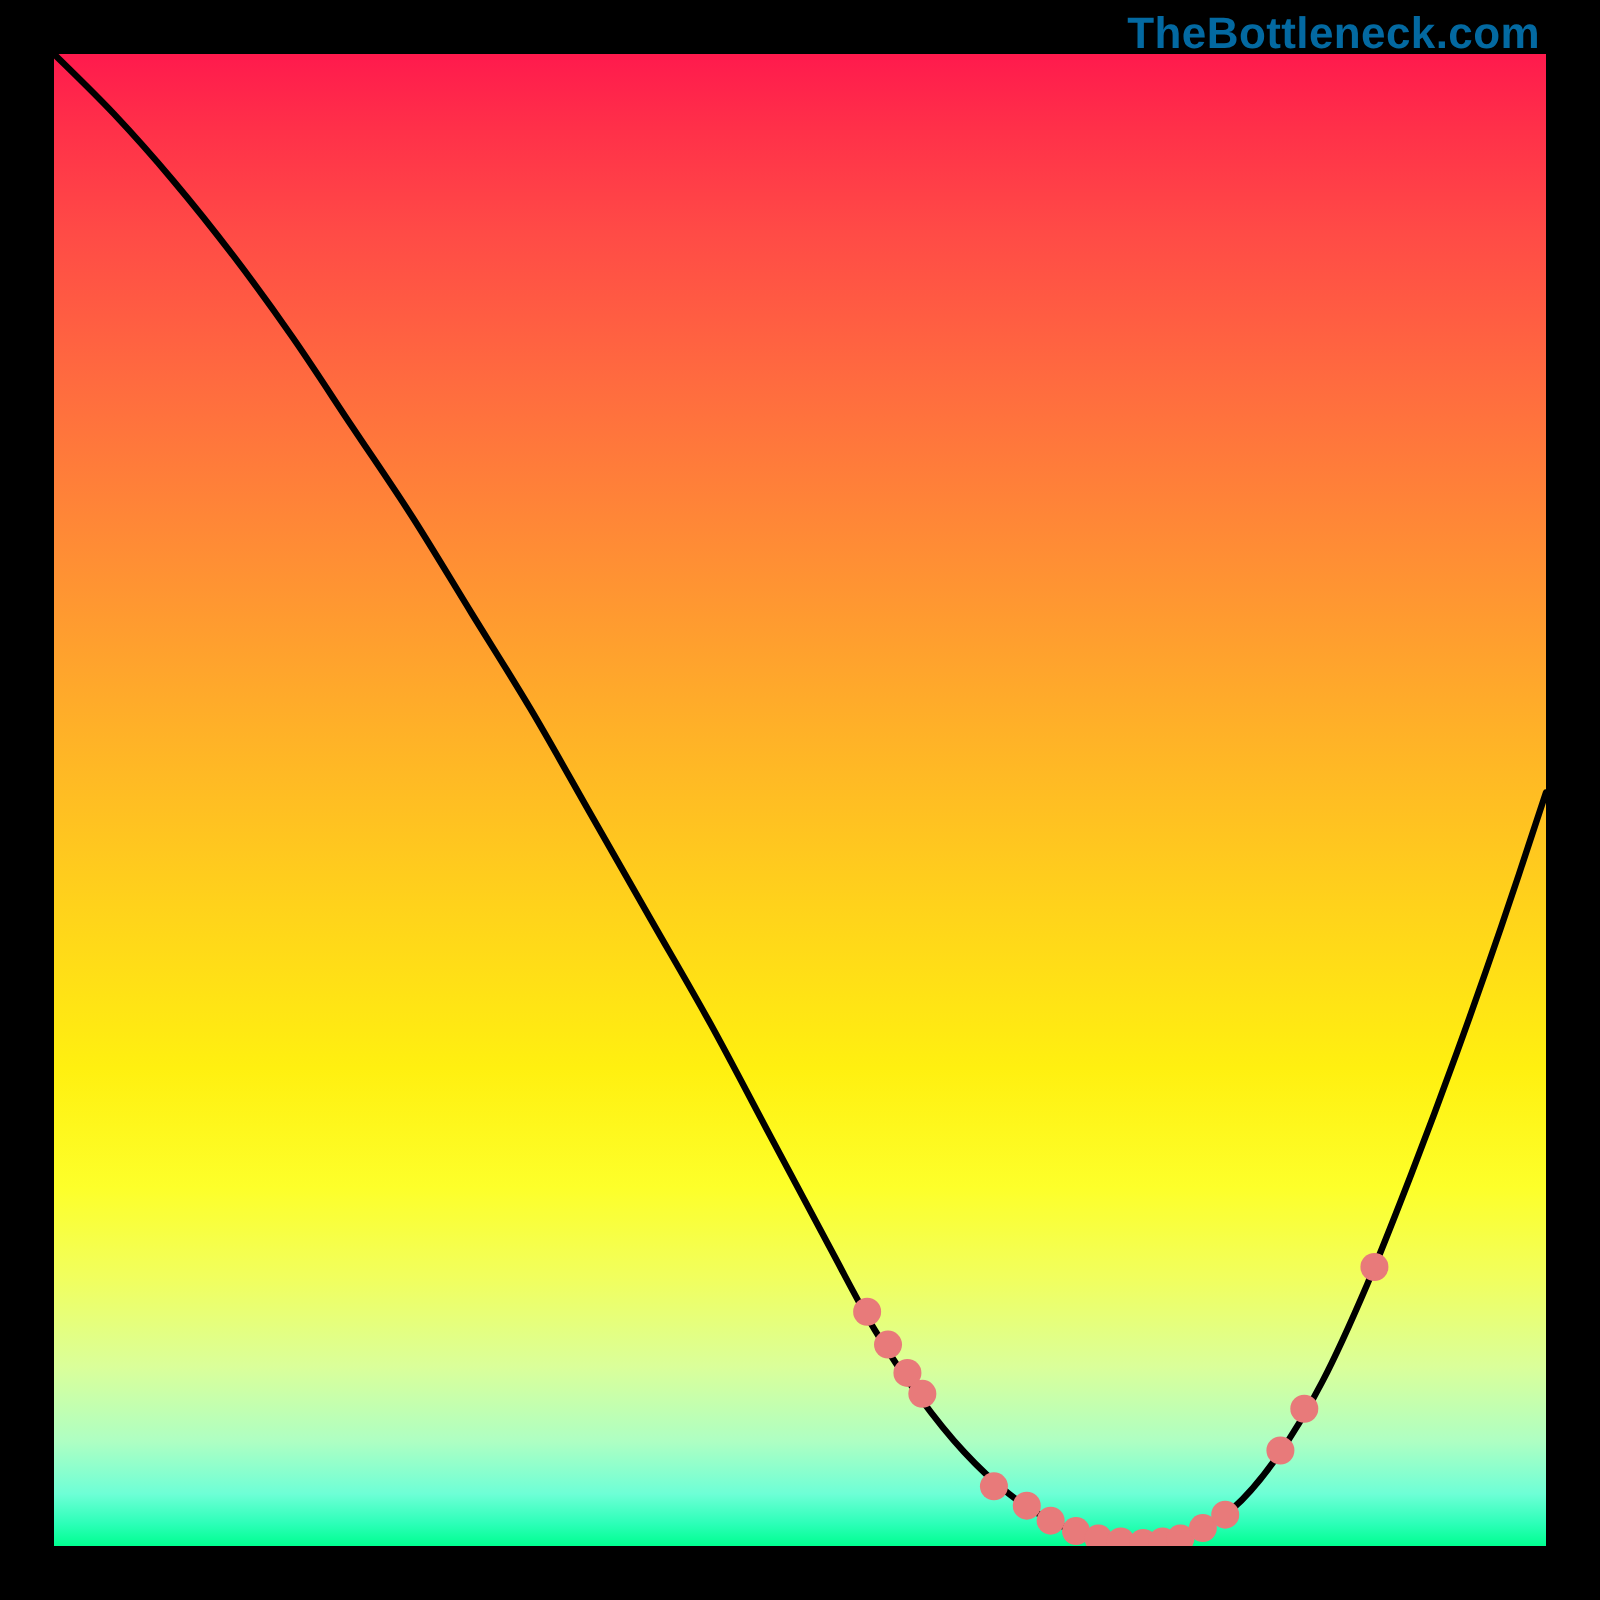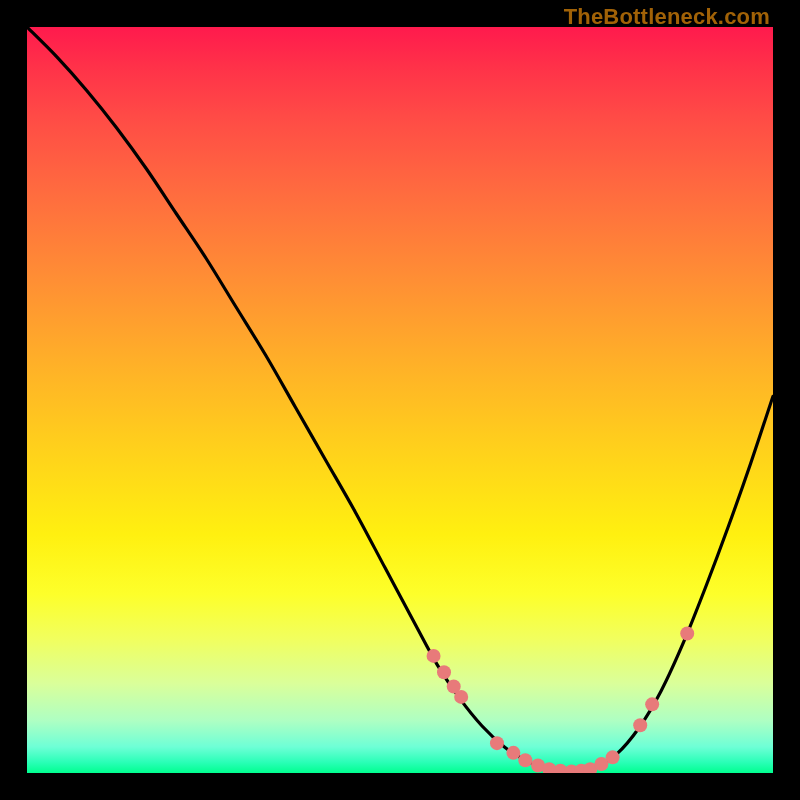--- a/index.html
+++ b/index.html
@@ -49,21 +49,21 @@
       #aeffc3 93%,
       #6effd6 96.5%,
       #2cffb8 98.5%,
       #00ff90 100%
     );
   }
   .watermark {
     position: absolute;
     top: 4px;
     right: 30px;
-    color: #a16207;
+    color: #0369a1;
     font-size: 22px;
     font-weight: 600;
     letter-spacing: 0.2px;
     text-align: center;
   }
   svg.curve {
     position: absolute;
     top: 0;
     left: 0;
     width: 100%;

